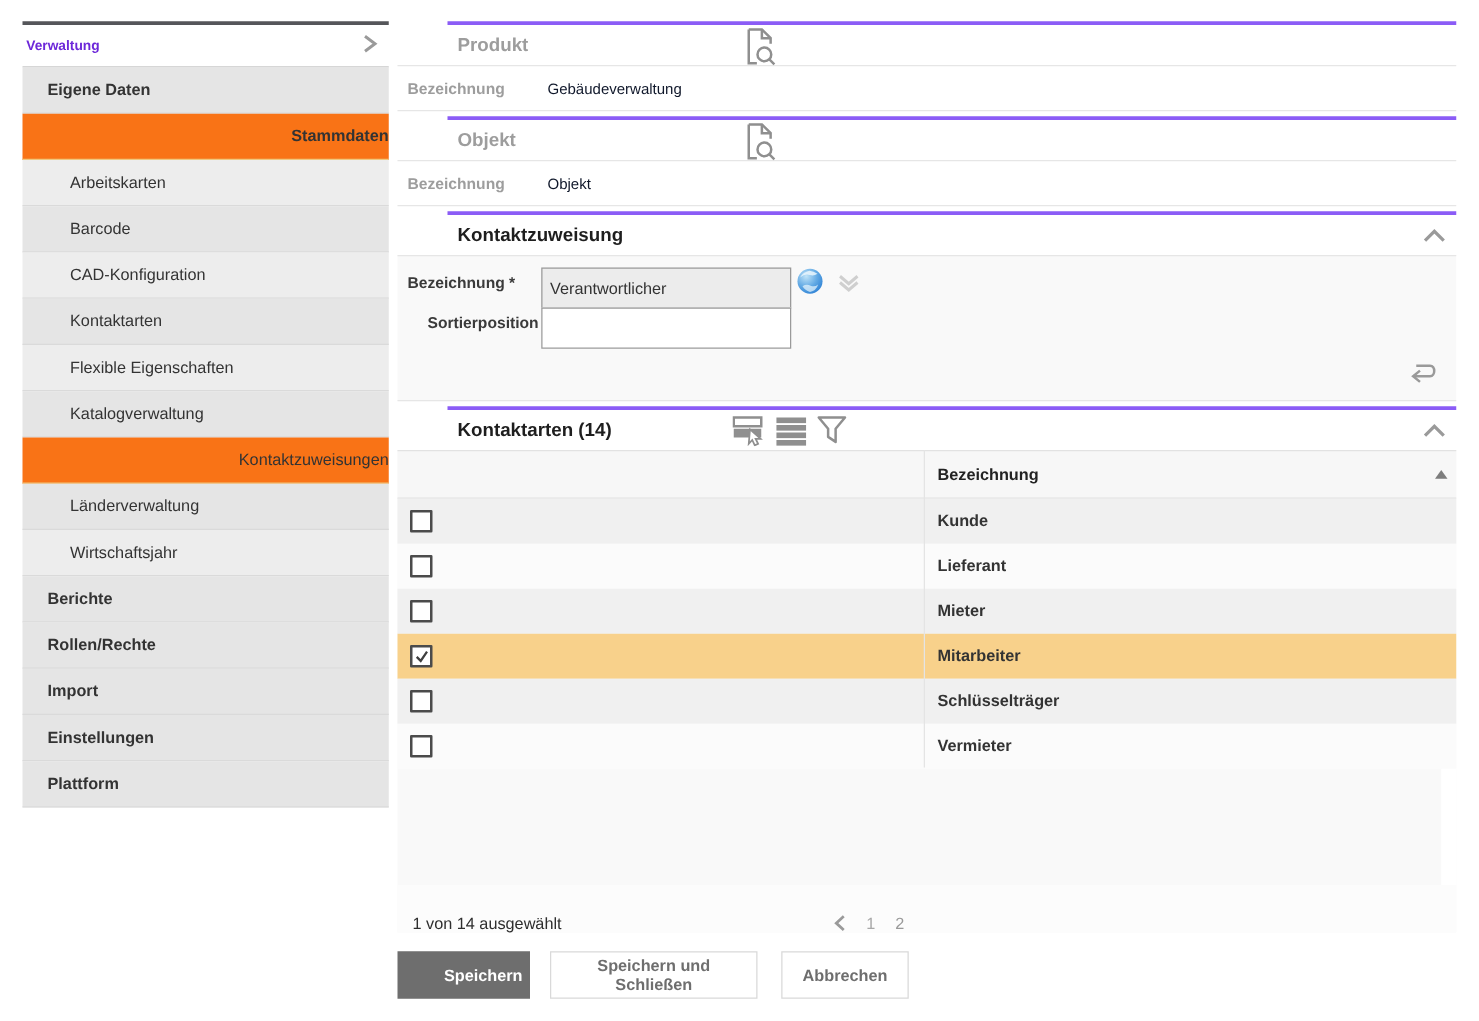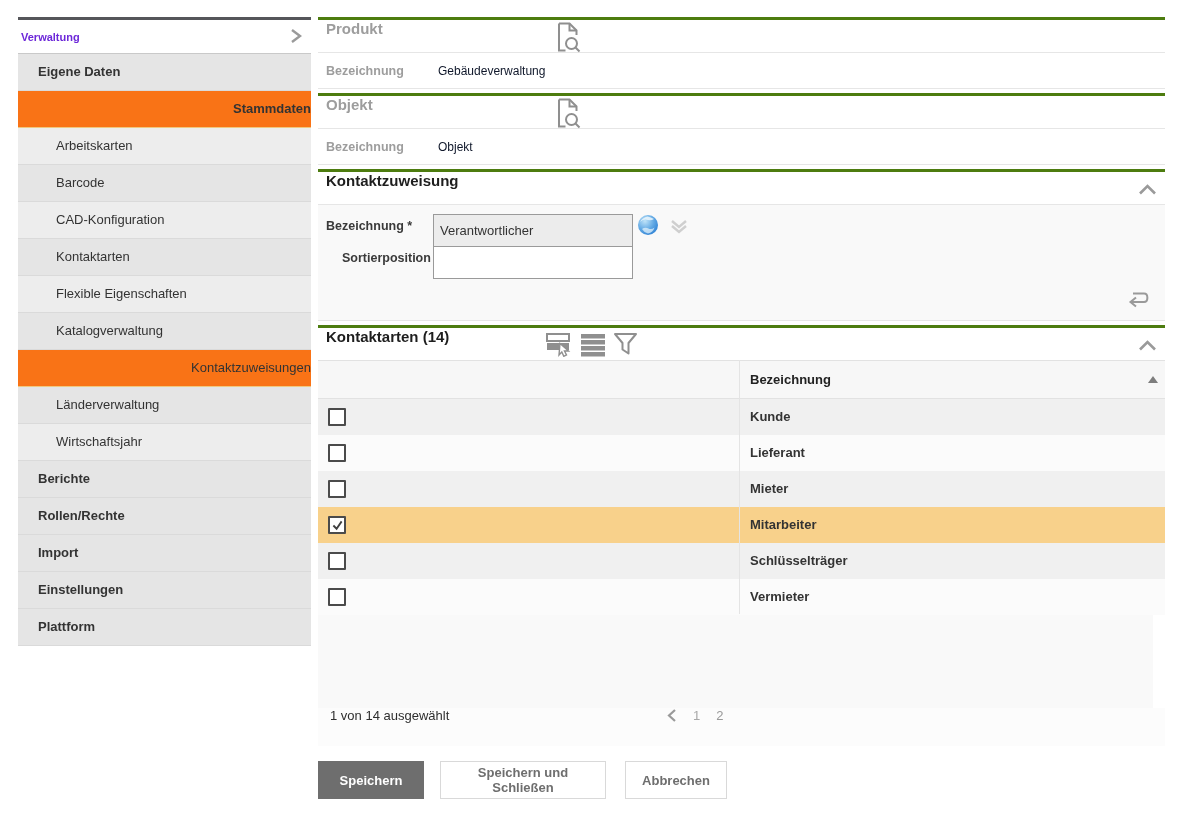--- a/index.html
+++ b/index.html
@@ -12,21 +12,21 @@
     font-size:11px;font-weight:bold;color:#6d28d9;cursor:pointer;}
   .nav-item{height:36px;line-height:36px;border-bottom:1px solid #dadada;font-size:13px;color:#333;
     background:#e5e5e5;cursor:pointer;white-space:nowrap;}
   .nav-item.lv1{font-weight:bold;padding-left:20px;}
   .nav-item.lv2{padding-left:38px;}
   .nav-item.gray{background:#ededed;}
   .nav-item.selected{background:#f97316;border-bottom-color:#f0c87f;text-align:right;}
 
   
   .main{position:absolute;left:318px;top:17px;width:847px;}
-  .sec-head{height:32px;border-top:3px solid #4d7c0f;position:relative;display:flex;align-items:flex-start;padding-left:8px;}
+  .sec-head{height:32px;border-top:3px solid #8b5cf6;position:relative;display:flex;align-items:center;padding-left:8px;margin-left:40px;}
   .sec-title{font-size:15px;font-weight:bold;color:#1e1e1e;}
   .sec-title.muted{color:#9d9d9d;}
   .ro-row{height:35px;border-top:1px solid #e6e6e6;border-bottom:1px solid #e6e6e6;display:flex;align-items:center;margin-bottom:4px;}
   .ro-label{font-size:12.5px;font-weight:bold;color:#9d9d9d;width:112px;padding-left:8px;}
   .ro-value{font-size:12px;color:#0f172a;}
   .icon-abs{position:absolute;}
   .doc-ic{left:237px;top:2px;}
   .chev-up{position:absolute;right:8px;top:10px;cursor:pointer;}
 
   
@@ -51,30 +51,30 @@
   .tbl-row.gray{background:#f0f0f0;}
   .tbl-row.selected{background:#f8d18b;}
   .tbl-row .cell-label{position:absolute;left:432px;line-height:36px;font-size:13px;color:#333;}
   .checkbox{position:absolute;left:10px;top:9px;width:14px;height:14px;border:2px solid #4b4b4b;background:#fff;
     border-radius:1px;display:flex;align-items:center;justify-content:center;cursor:pointer;}
   .checkbox svg{display:none;}
   .tbl-row.checked .checkbox svg{display:block;}
   .col-divider{position:absolute;left:421px;top:0;width:1px;height:254px;background:#e4e4e4;}
   .tbl-empty{height:93px;position:relative;}
   .gutter{position:absolute;right:0;top:0;width:12px;height:93px;background:#fff;}
-  .tbl-footer{height:38px;background:#fcfcfc;position:relative;display:flex;align-items:flex-start;padding-left:12px;
+  .tbl-footer{height:38px;background:#fcfcfc;position:relative;display:flex;align-items:flex-end;padding-left:12px;
     font-size:13px;color:#2e2e2e;}
   .pager{position:absolute;left:348px;display:flex;align-items:center;gap:16px;}
   .pager .pg{font-size:13px;color:#999;cursor:pointer;}
   .pager .pg.current{color:#a8a8a8;}
 
   
   .btn-bar{margin-top:15px;display:flex;}
   .btn{height:38px;font-family:"Liberation Sans",sans-serif;font-size:13px;font-weight:bold;cursor:pointer;}
-  .btn-primary{width:106px;background:#6e6e6e;color:#fff;border:none;margin-right:16px;}
+  .btn-primary{width:106px;background:#6e6e6e;color:#fff;border:none;margin-right:16px;text-align:right;}
   .btn-secondary{background:#fff;color:#6e6e6e;border:1px solid #d9d9d9;}
   .btn-savclose{width:166px;margin-right:19px;}
   .btn-cancel{width:102px;}
 </style>
 </head>
 <body>
 
 <div class="sidebar">
   <div class="sidebar-header">
     <span>Verwaltung</span>

